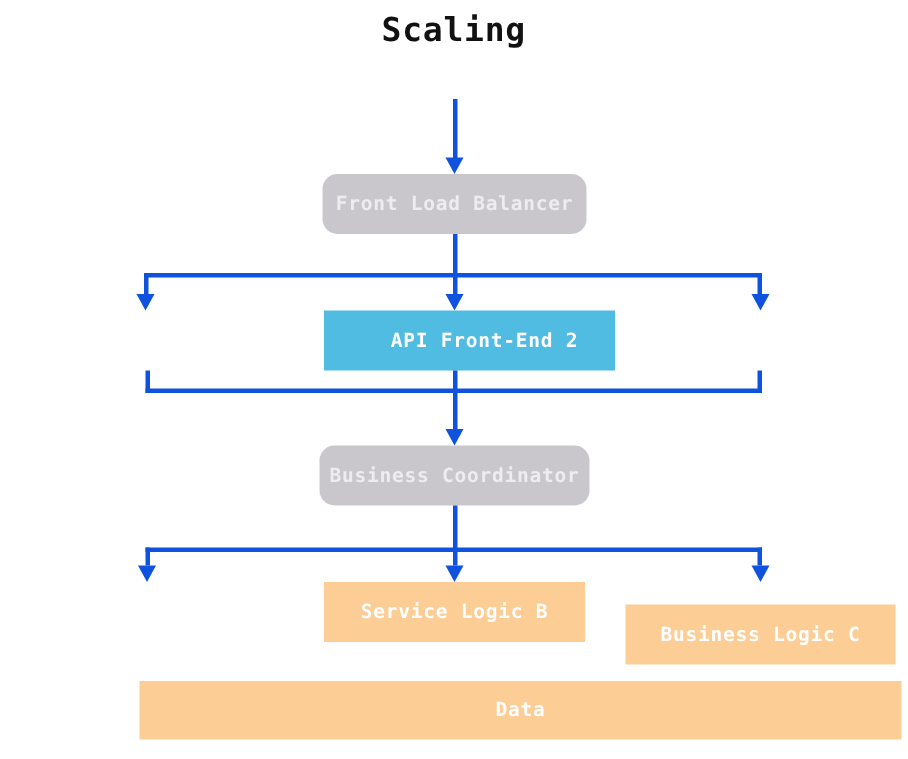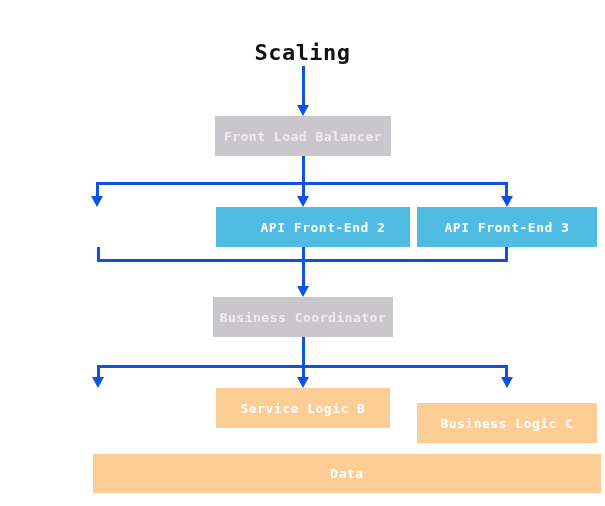--- a/index.html
+++ b/index.html
@@ -18,34 +18,33 @@
   #diagram-title {
     position: absolute;
     top: 8px;
     left: 0;
     width: 100%;
     text-align: center;
     font-size: 22px;
     font-weight: bold;
     color: var(--title-text, #111111);
     letter-spacing: 0.5px;
-    margin-top: 32px;
   }
   .node {
     position: absolute;
     display: flex;
     align-items: center;
     justify-content: center;
     font-size: 13px;
     font-weight: bold;
     color: var(--node-text, #ffffff);
     letter-spacing: 0.5px;
     white-space: nowrap;
   }
-  .node.gray   { background: var(--node-gray, #cac7cc); color: var(--gray-node-text, #eeecf0); }
+  .node.gray   { background: var(--node-gray, #cac7cc); color: var(--gray-node-text, #eeecf0); border-radius: 10px; }
   .node.cyan   { background: var(--node-cyan, #50bce2); }
   .node.orange { background: var(--node-orange, #fccd95); }
 
   
   #node-load-balancer   { left: 215px; top: 116px; width: 176px; height: 40px; }
   #node-api-1           { left:  10px; top: 207px; width: 177px; height: 40px; }
   #node-api-2           { left: 216px; top: 207px; width: 174px; height: 40px; padding-left: 20px; }
   #node-api-3           { left: 417px; top: 207px; width: 180px; height: 40px; }
   #node-coordinator     { left: 213px; top: 297px; width: 180px; height: 40px; }
   #node-logic-a         { left:  10px; top: 388px; width: 178px; height: 40px; }
@@ -112,21 +111,20 @@
 
   <div class="edge v" id="c1-stem"></div>
   <div class="edge h" id="c1-h"></div>
   <div class="edge v" id="c1-left-v"></div>
   <div class="edge v" id="c1-right-v"></div>
   <div class="arrowhead" id="c1-left-head"></div>
   <div class="arrowhead" id="c1-center-head"></div>
   <div class="arrowhead" id="c1-right-head"></div>
 
   <div class="node cyan" id="node-api-2">API Front-End 2</div>
-  <div class="node cyan" id="node-api-3">API Front-End 3</div>
 
   <div class="edge v" id="c2-left-v"></div>
   <div class="edge v" id="c2-center-v"></div>
   <div class="edge v" id="c2-right-v"></div>
   <div class="edge h" id="c2-h"></div>
   <div class="arrowhead" id="c2-head"></div>
 
   <div class="node gray" id="node-coordinator">Business Coordinator</div>
 
   <div class="edge v" id="c3-stem"></div>

